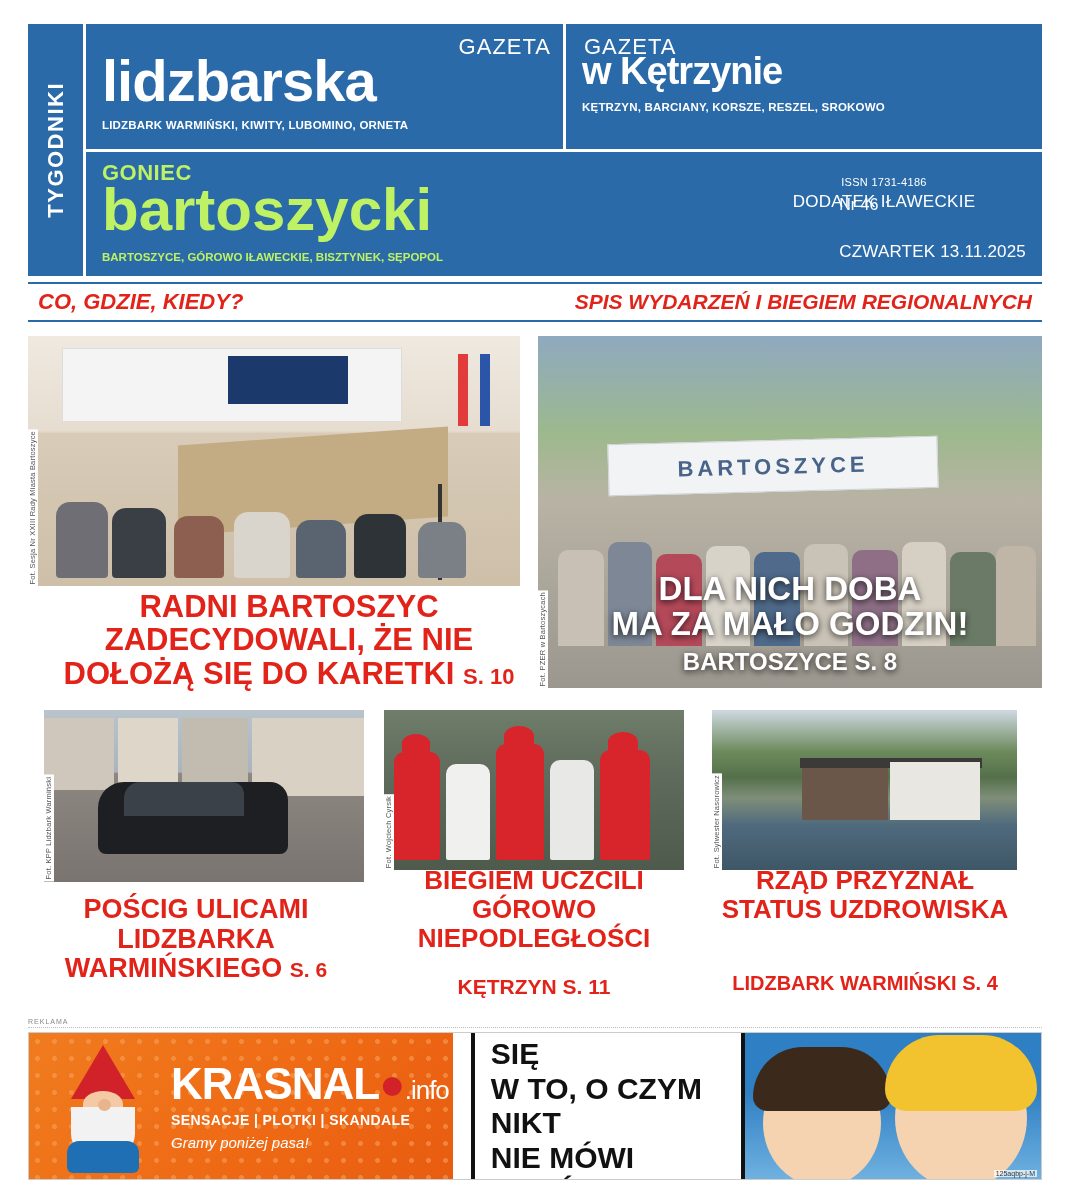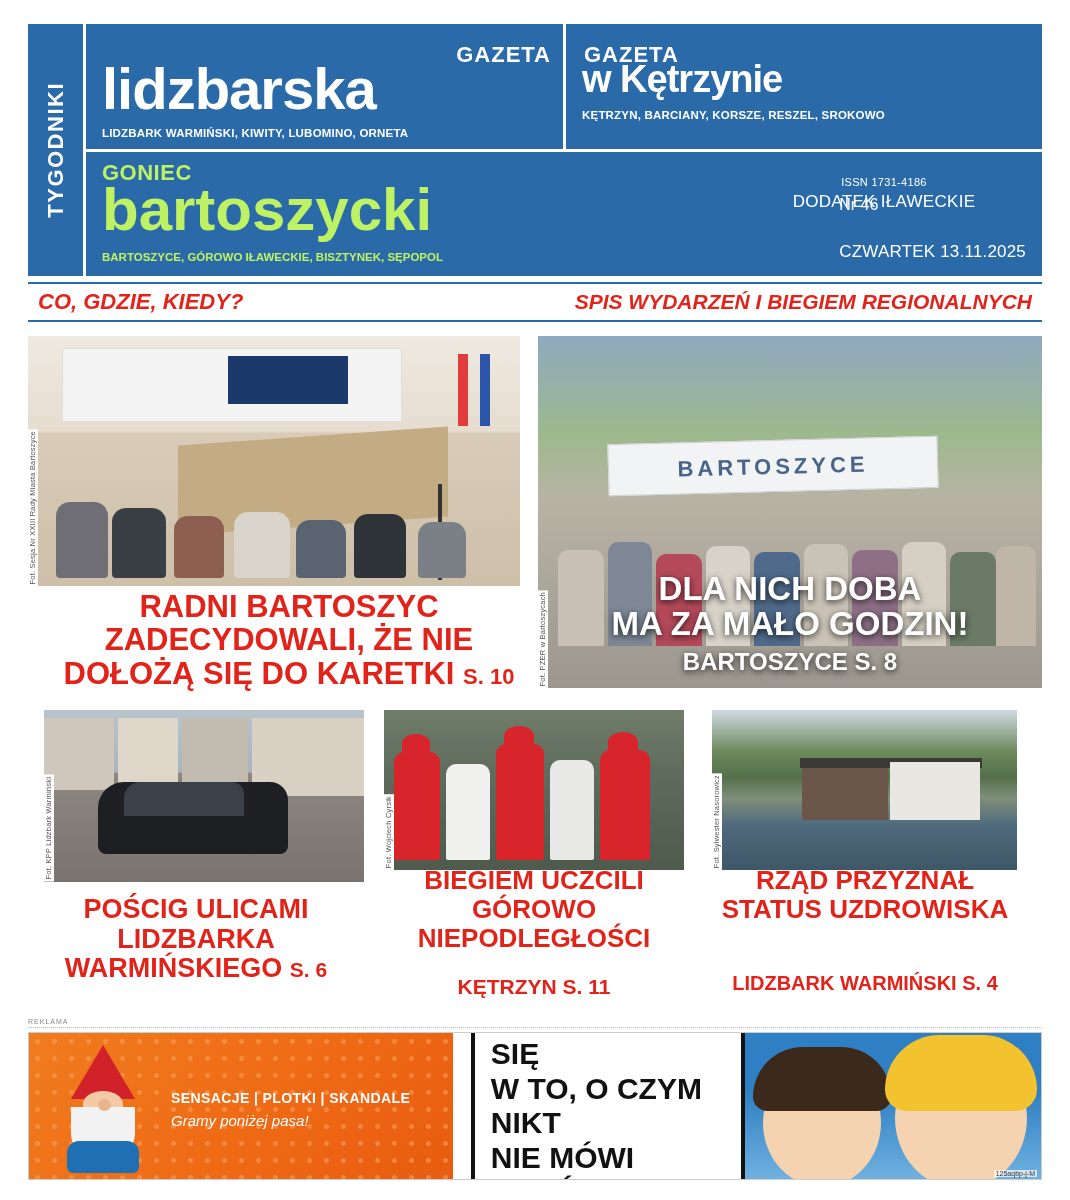--- a/index.html
+++ b/index.html
@@ -29,23 +29,23 @@
   }
   .mast-right { flex:1; display:flex; flex-direction:column; }
   .mast-top { height:128px; display:flex; border-bottom:3px solid #ffffff; }
   .mast-bottom { flex:1; display:flex; }
 
   .title-block { padding:8px 0 0 16px; position:relative; color:#fff; }
   .tb-left { width:480px; border-right:3px solid #fff; }
   .tb-right { flex:1; }
 
   .kicker {
-    font-size:22px; font-weight:bold; letter-spacing:1px;
+    font-size:22px; font-weight:normal; letter-spacing:1px;
     text-align:right; padding-right:10px; line-height:1;
-    margin-top:12px;
+    margin-top:4px;
   }
   .kicker.left-k { padding-right:12px; }
   .bigtitle {
     font-size:58px; font-weight:bold; line-height:0.92; letter-spacing:-1px;
     margin-top:-4px;
   }
   .bigtitle.small { font-size:38px; }
   .sub-towns {
     font-size:11.5px; font-weight:bold; letter-spacing:0.2px;
     margin-top:12px;
@@ -417,20 +417,23 @@
     <div class="ad-left">
       <div class="dots"></div>
       <div class="gnome">
         <div class="hat"></div>
         <div class="face"></div>
         <div class="beard"></div>
         <div class="nose"></div>
         <div class="body"></div>
       </div>
       <div class="ad-left-txt">
+        <div class="krasnal">
+          <span>KRASNAL</span><span class="dot">●</span><span class="info">.info</span>
+        </div>
         <div class="krasnal-sub">SENSACJE | PLOTKI | SKANDALE</div>
         <div class="krasnal-slog">Gramy poniżej pasa!</div>
       </div>
     </div>
 
     <div class="ad-mid">
       <div class="bubble">
         <div class="bubble-txt">WSŁUCHUJEMY SIĘ</div>
         <div class="bubble-txt">W TO, O CZYM NIKT</div>
         <div class="bubble-txt">NIE MÓWI GŁOŚNO!</div>

